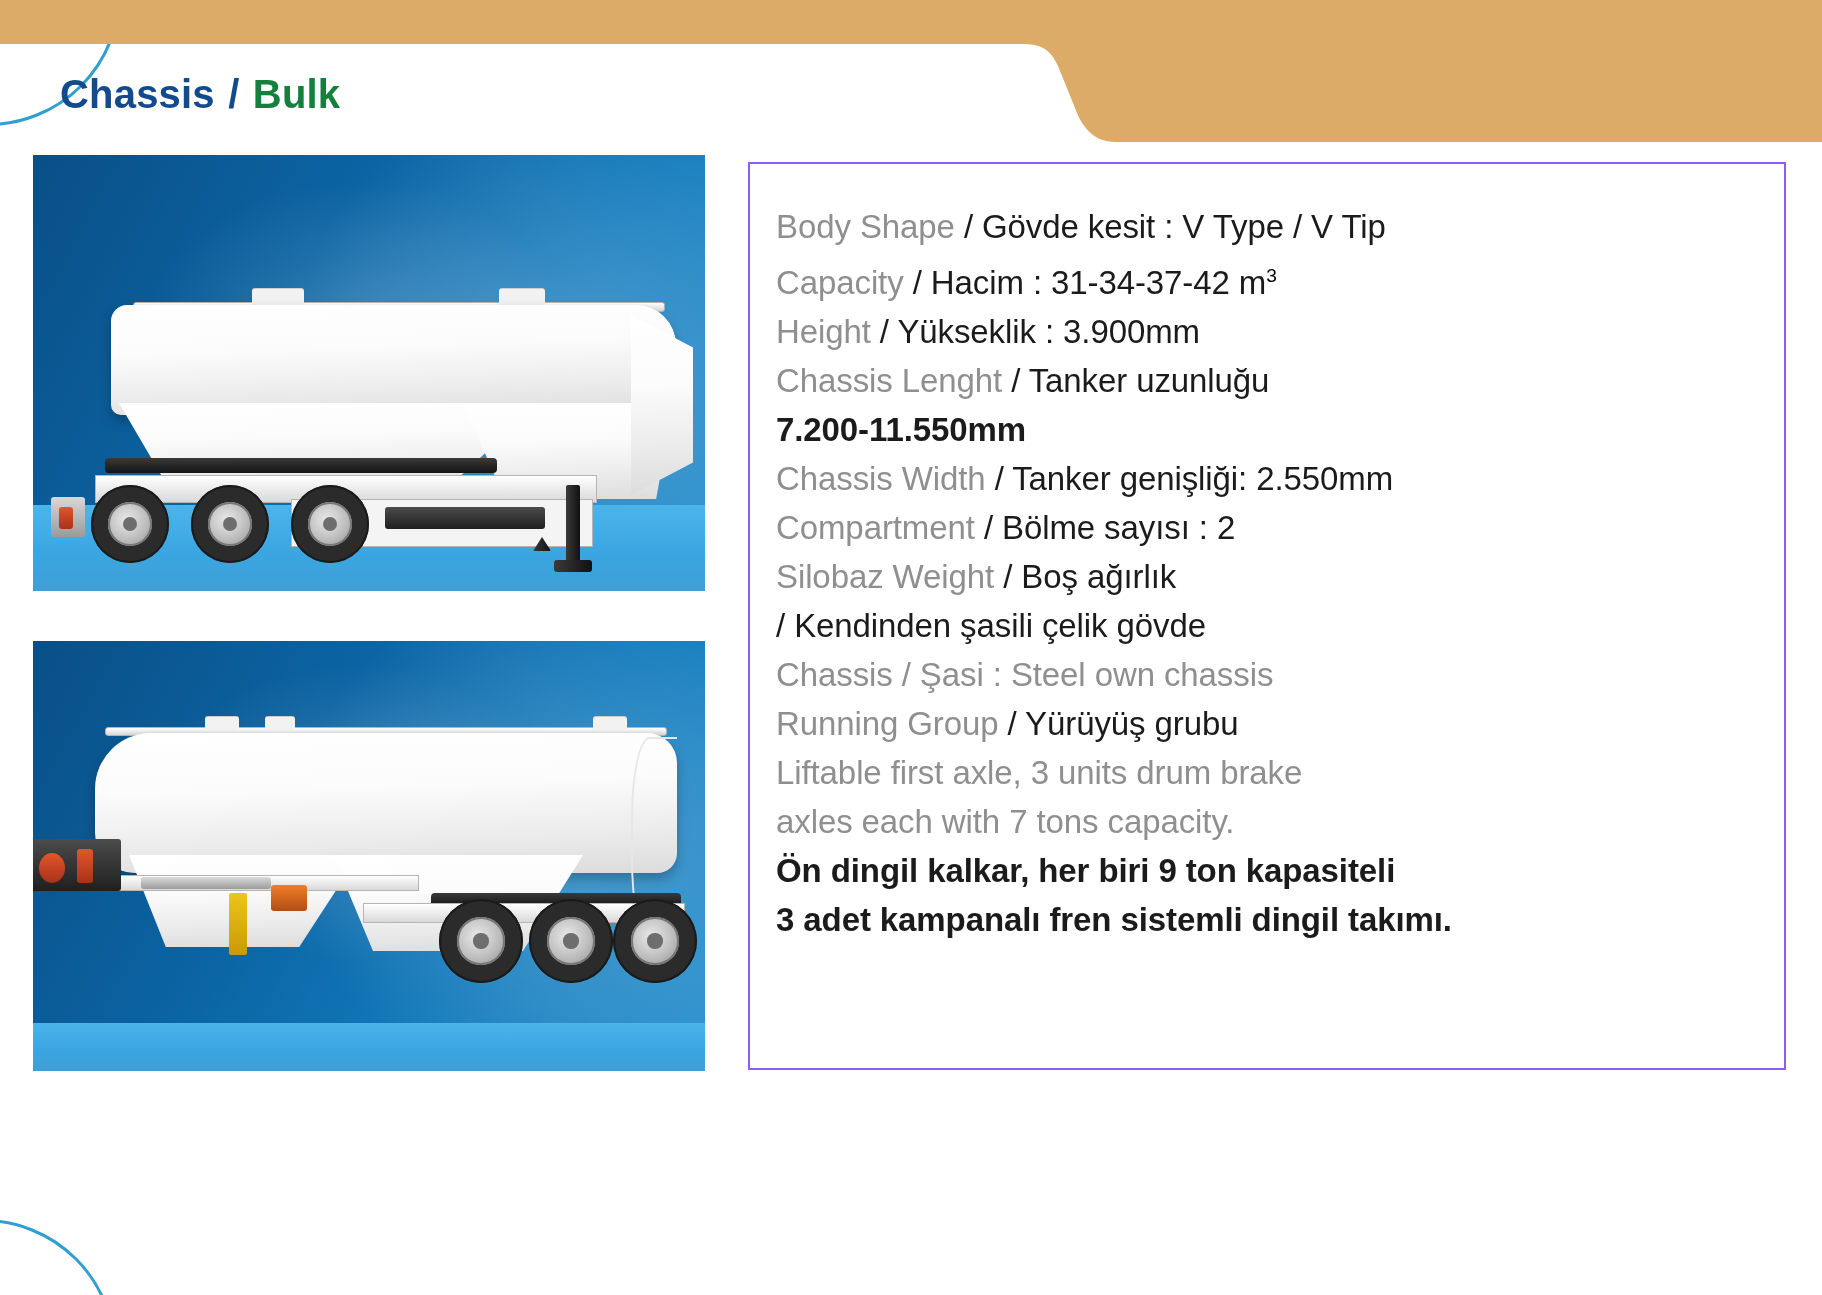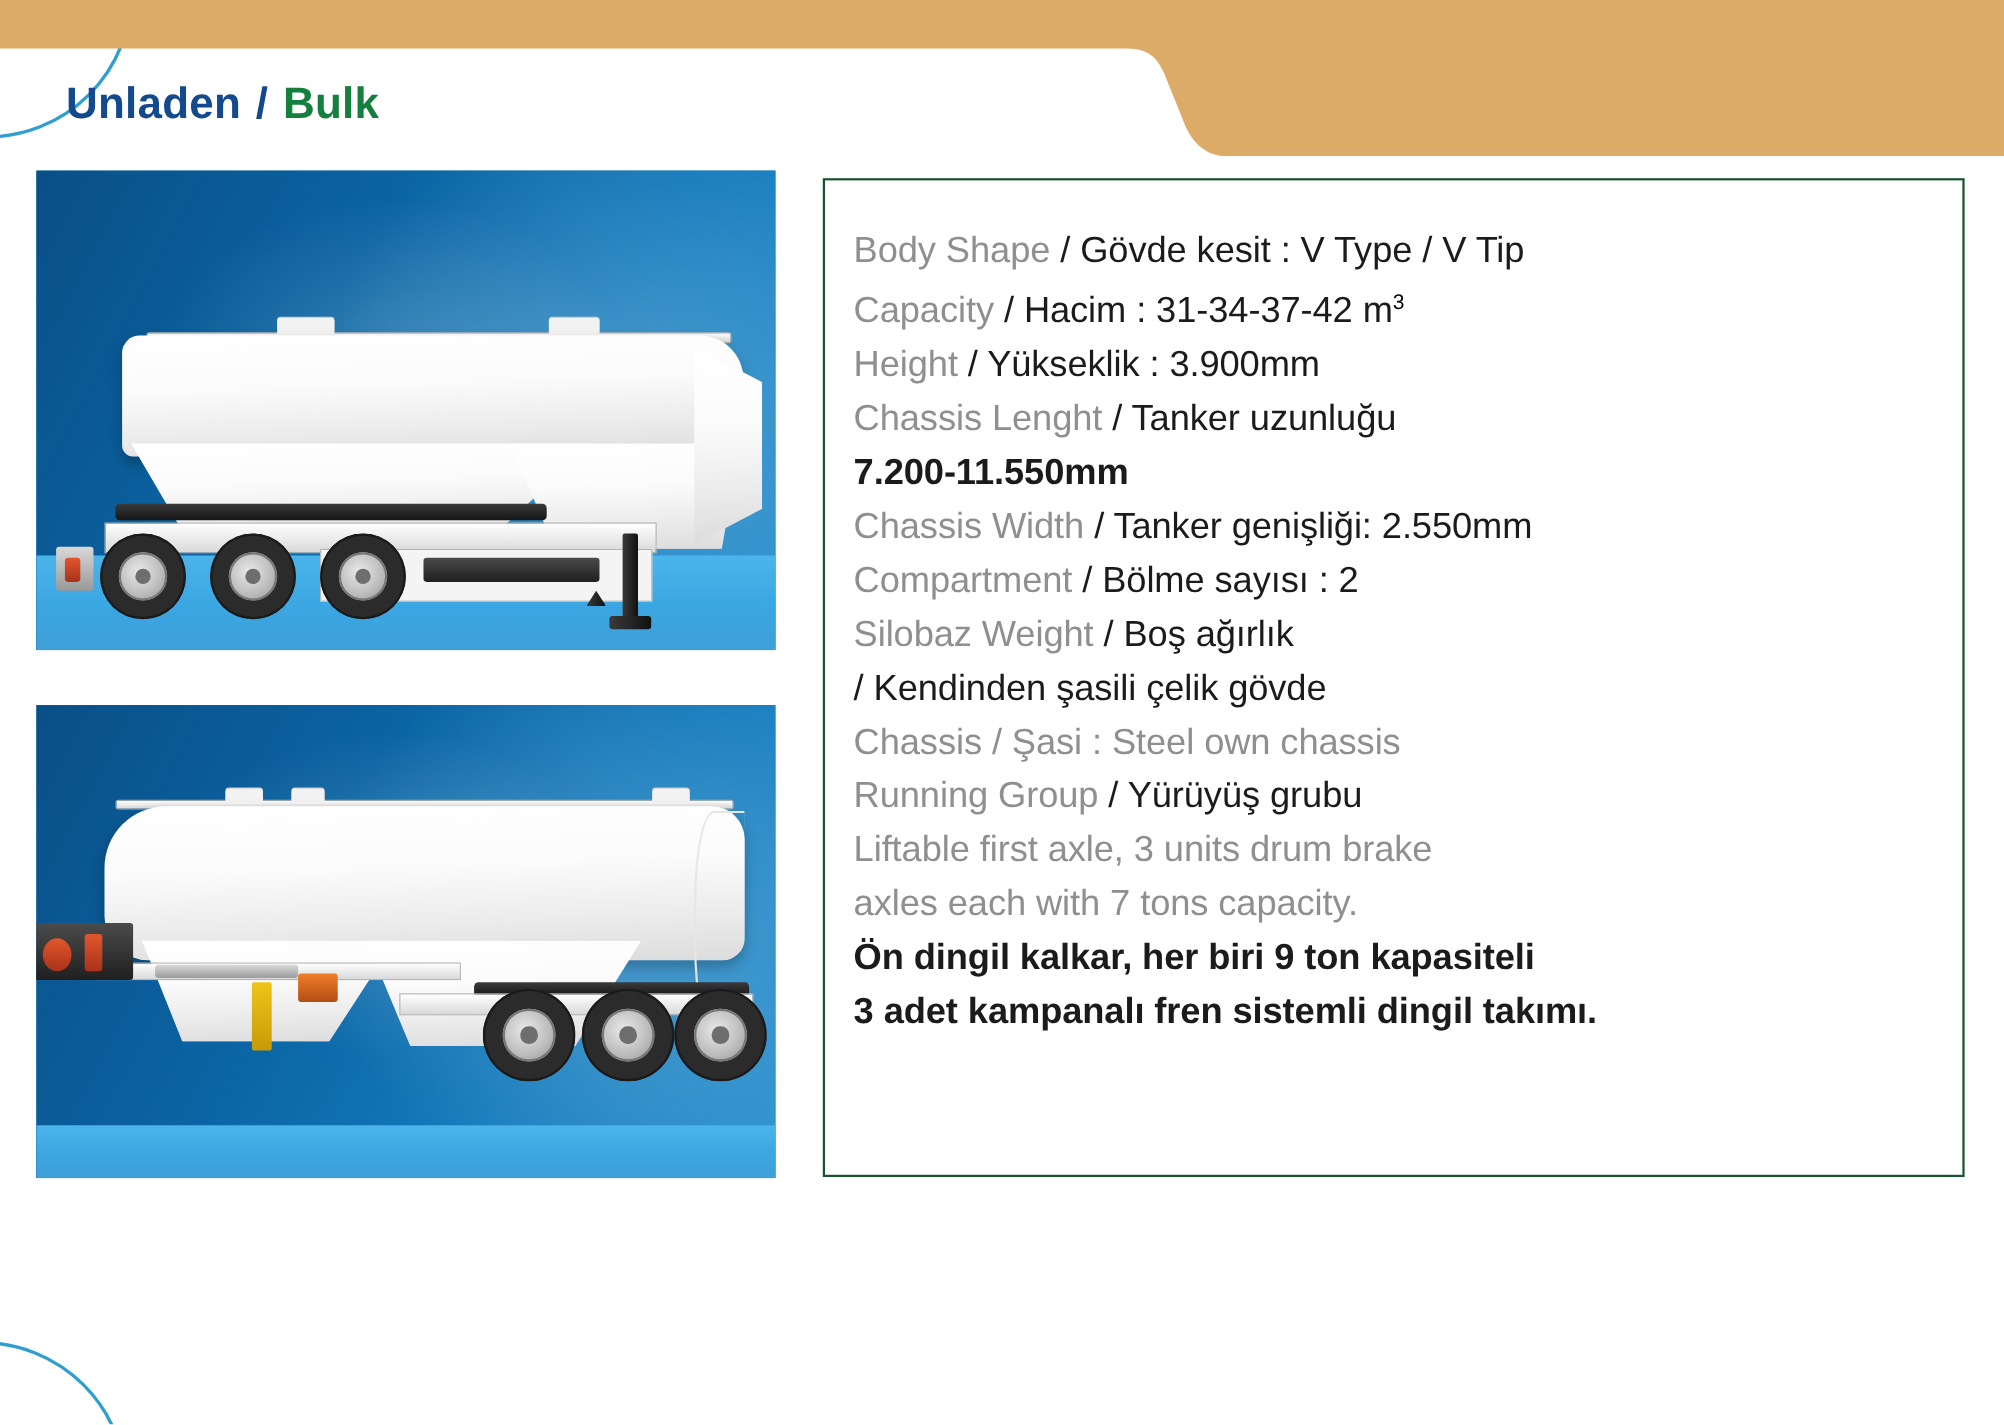--- a/index.html
+++ b/index.html
@@ -168,21 +168,21 @@
     border-radius: 40% 0 0 40%;
   }
 
   
   #specs-panel {
     position: absolute;
     left: 748px;
     top: 162px;
     width: 1038px;
     height: 908px;
-    border: 2px solid #14532d;
+    border: 2px solid #8b5cf6;
     background: #ffffff;
     box-sizing: border-box;
   }
   #specs-list {
     position: absolute;
     left: 26px;
     top: 38px;
     right: 16px;
     font-size: 33px;
     line-height: 49px;
@@ -202,21 +202,21 @@
   <div class="corner-arc tl"></div>
   <div class="corner-arc bl"></div>
 
   <div id="gold-band">
     <svg width="1822" height="142" viewBox="0 0 1822 142" xmlns="http://www.w3.org/2000/svg">
       <path d="M0,0 H1822 V142 H1115 C1095,142 1082,128 1075,108 L1058,66 C1050,48 1040,44 1022,44 H0 Z" fill="#dcab68"></path>
     </svg>
   </div>
 
   <div id="title-row">
-    <span class="tr">Unladen</span>
+    <span class="tr">Chassis</span>
     <span class="sep">/</span>
     <span class="en">Bulk</span>
   </div>
 
   <div class="photo" id="photo-top">
     <div class="sky"></div>
     <div class="glow"></div>
     <div class="ground"></div>
 
     <div class="tanker" style="left:0;top:0;right:0;bottom:0;">

